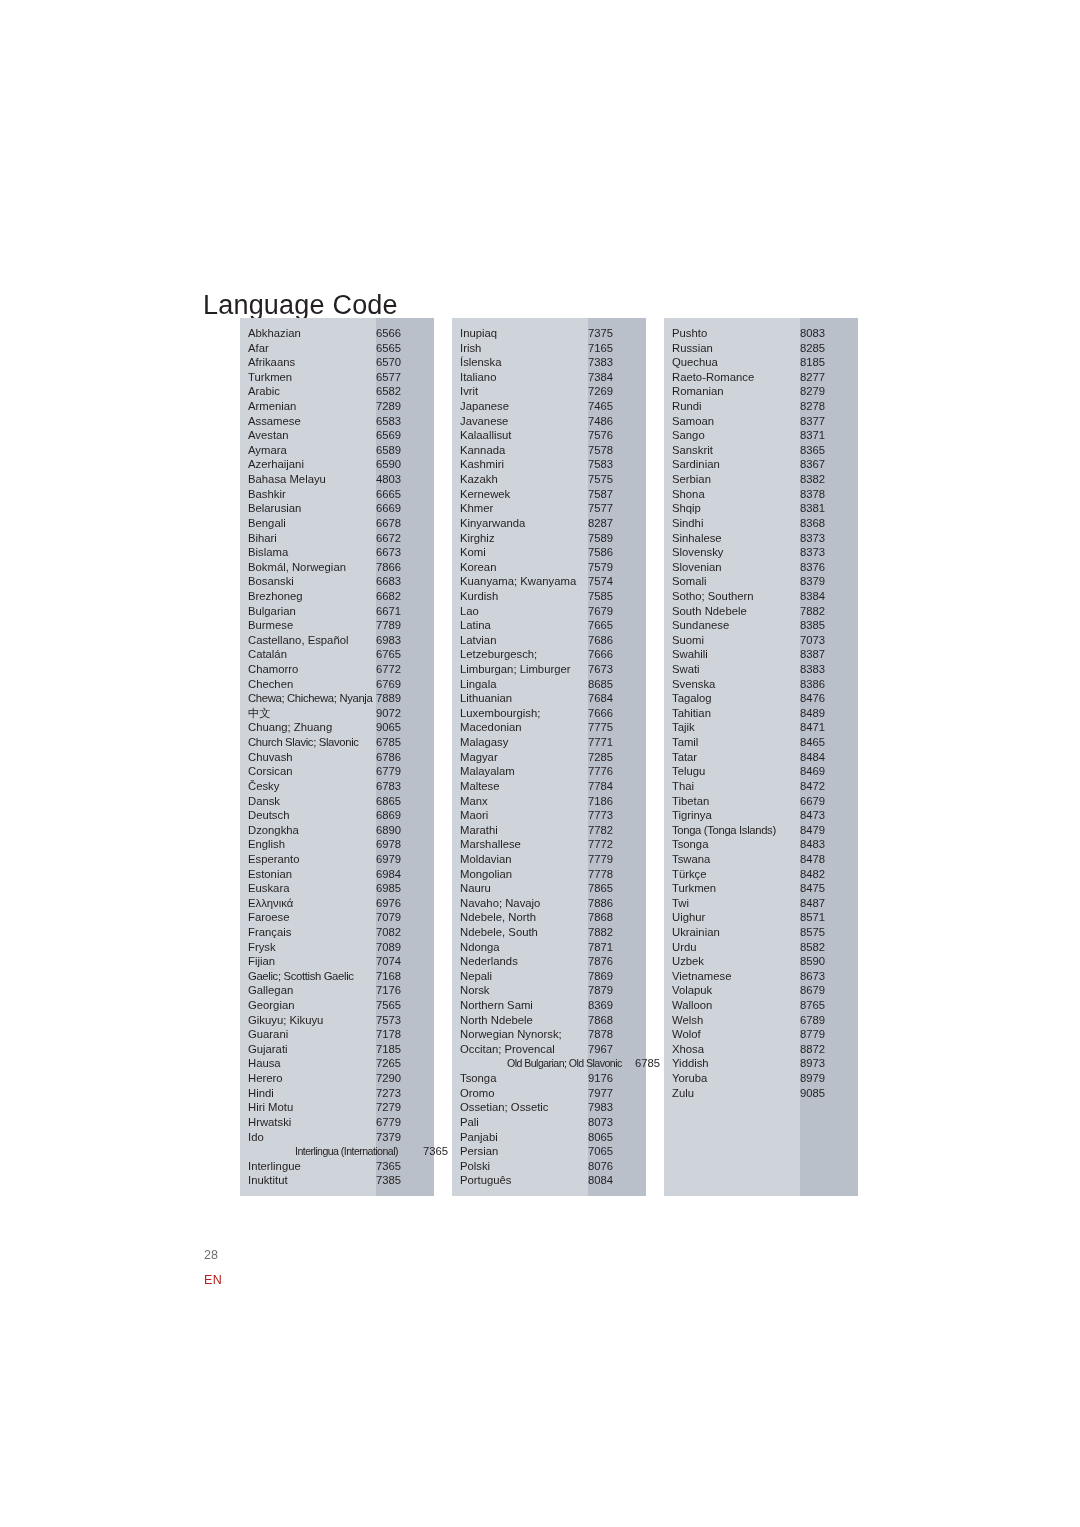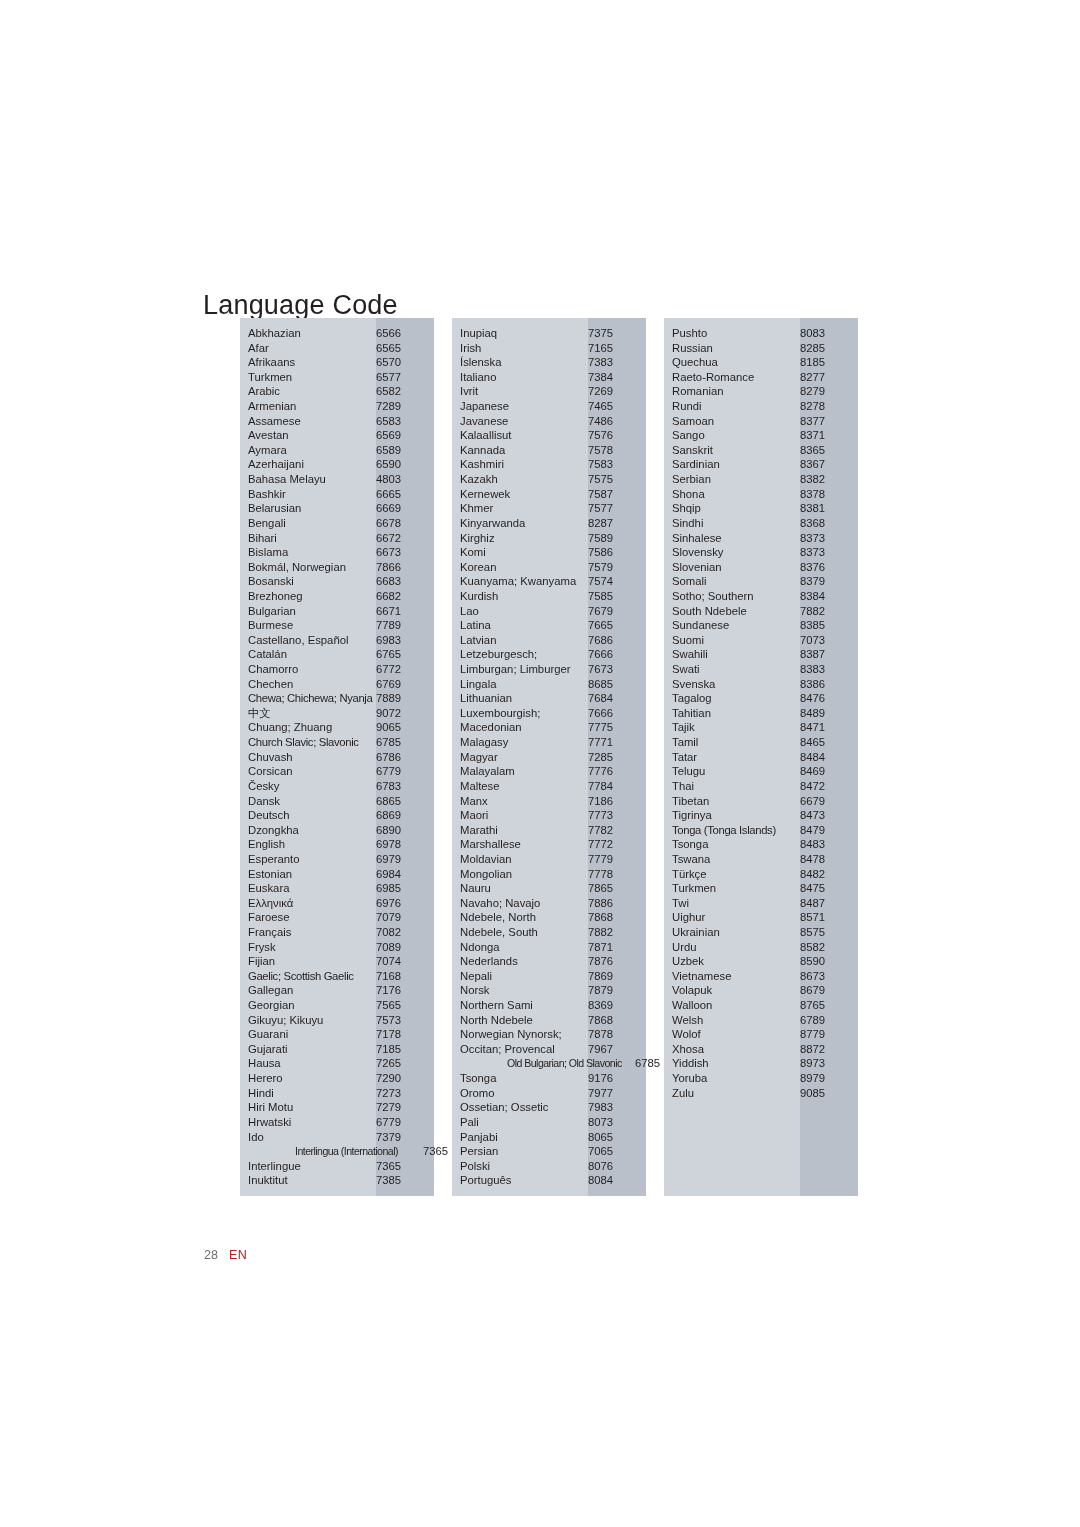--- a/index.html
+++ b/index.html
@@ -105,20 +105,21 @@
   
   #page-footer {
     position: absolute;
     left: 204px;
     top: 1248px;
     font-size: 12.5px;
     display: flex;
     align-items: baseline;
     gap: 11px;
     white-space: nowrap;
+    flex-direction: column;
   }
   #footer-page-number { color: #6d6e71; }
   #footer-language { color: #b91c1c; font-weight: 400; letter-spacing: 0.4px; }
 </style>
 </head>
 <body>
 
 <div id="page">
 
   <h1 id="page-title">Language Code</h1>

